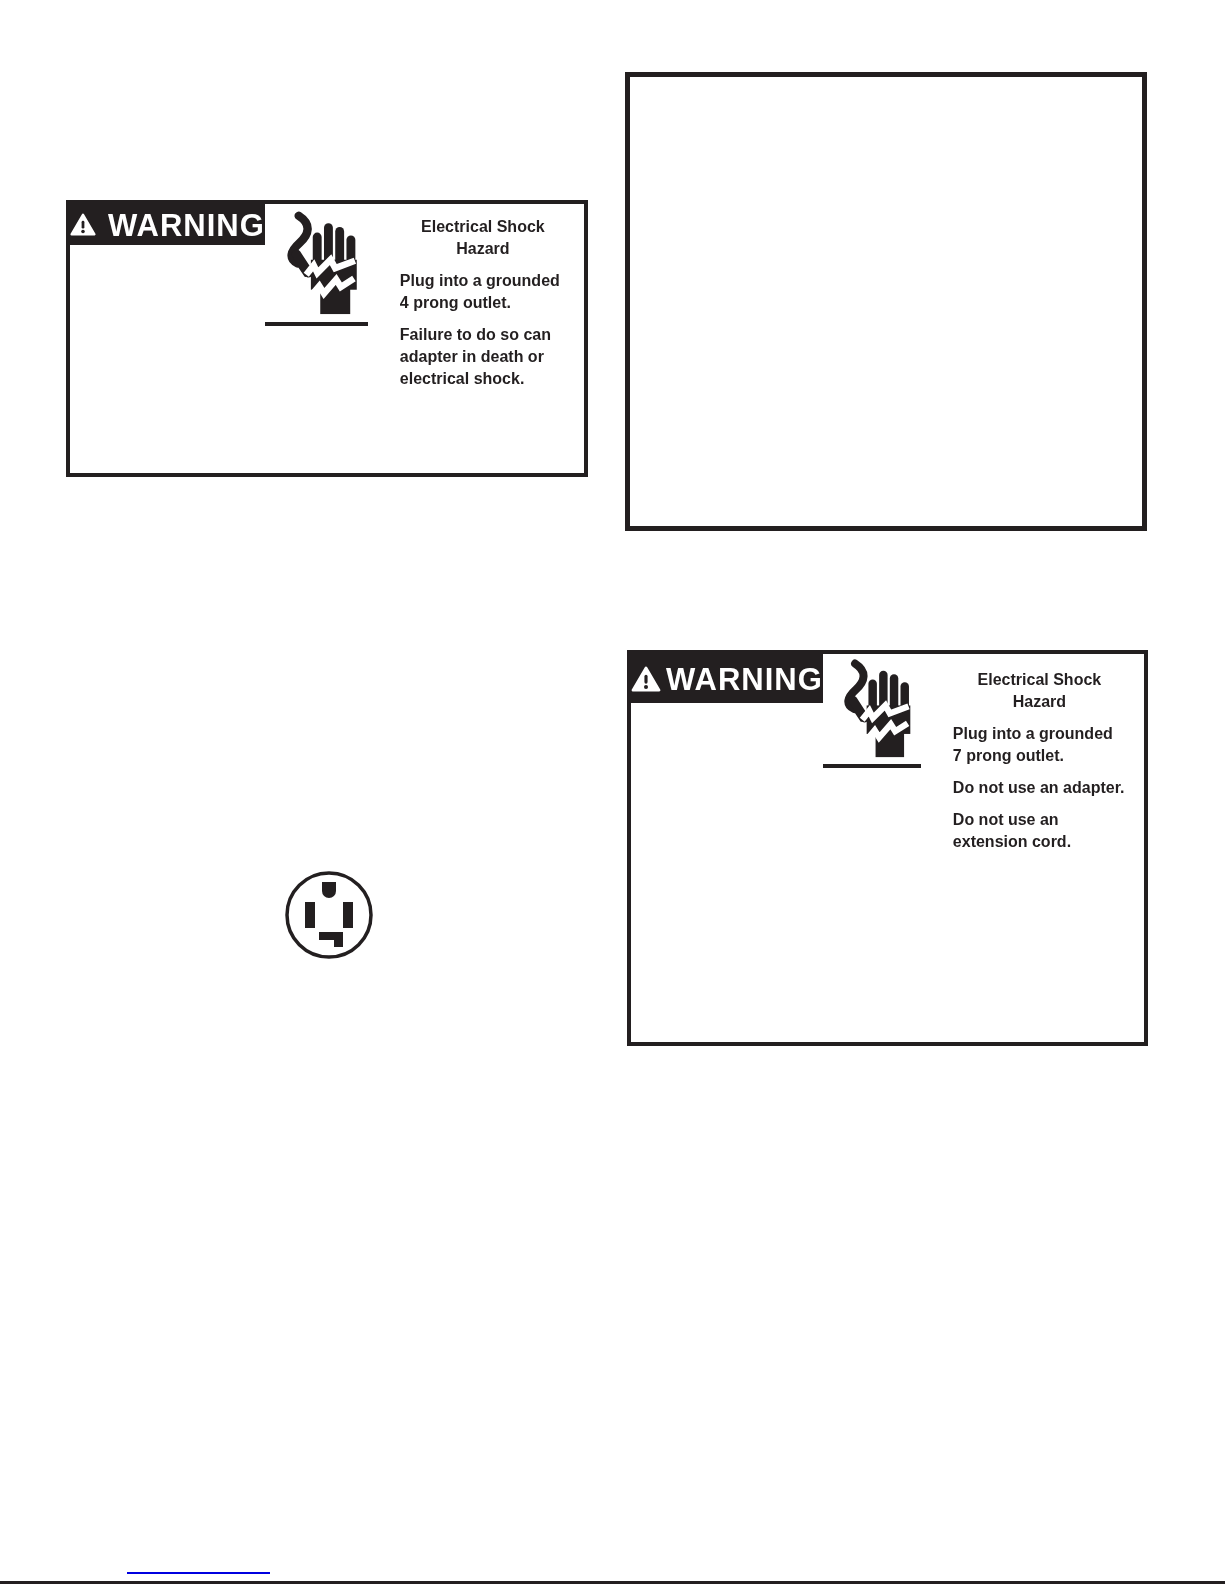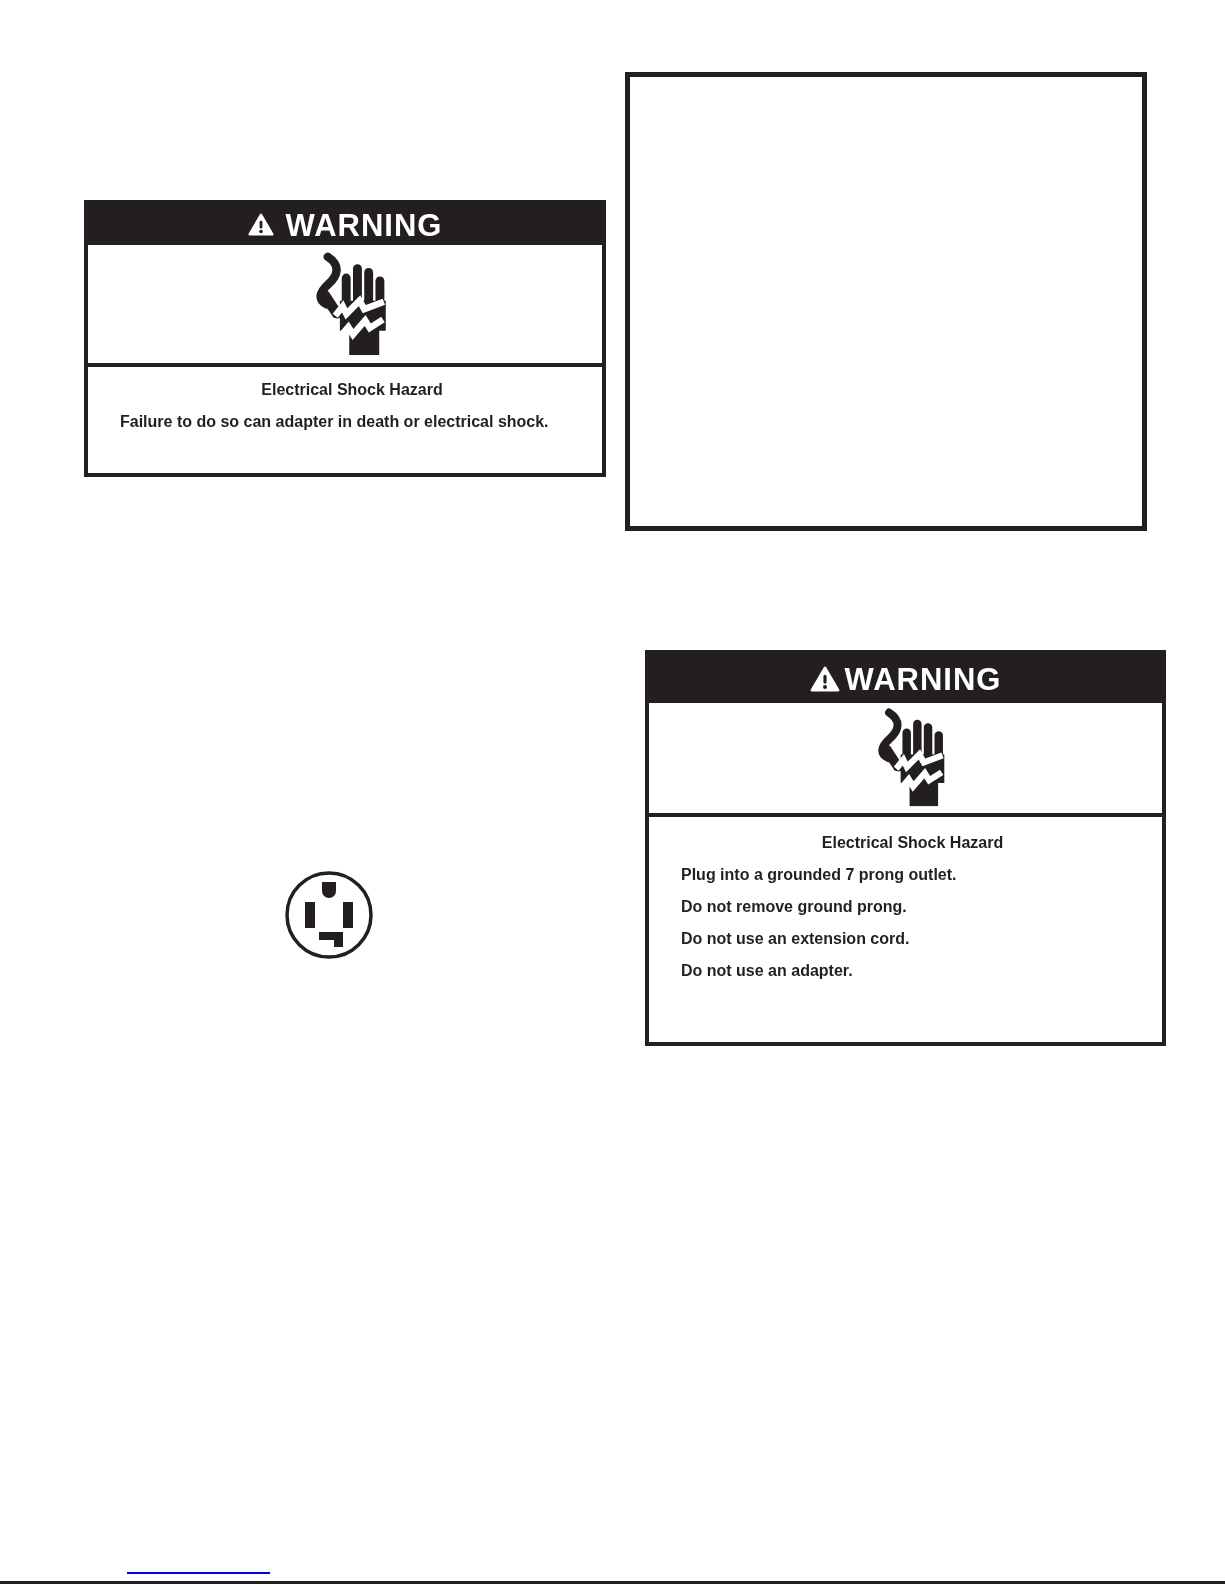--- a/index.html
+++ b/index.html
@@ -9,21 +9,21 @@
     background:var(--paper,#ffffff);
     font-family:"Liberation Sans",sans-serif;
     color:var(--ink,#231f20);
     overflow:hidden;
   }
   .warnbox{
     position:absolute;
     box-sizing:border-box;
     border:4px solid var(--ink,#231f20);
     background:#fff;
-    display:flex;flex-direction:column;margin-left:18px;
+    display:flex;flex-direction:row;
   }
   .box1{left:66px;top:200px;width:522px;height:277px;}
   .box3{left:627px;top:650px;width:521px;height:396px;}
   .warnhead{
     background:var(--ink,#231f20);
     color:#fff;
     display:flex;align-items:center;justify-content:center;
     flex:0 0 auto;
   }
   .box1 .warnhead{height:41px;gap:12px;}
@@ -102,20 +102,21 @@
           <rect x="49" y="52" width="49" height="32"></rect>
           <rect x="59" y="82" width="32" height="28"></rect>
           <rect x="35" y="39" width="10" height="34" rx="5" transform="rotate(-33 40 56)"></rect>
         </g>
         <polyline points="44,68 52,58 56,66 70,52 75,61 96,53" fill="none" stroke="#ffffff" stroke-width="7"></polyline>
         <polyline points="47,93 58,80 63,88 76,73 81,81 95,72" fill="none" stroke="#ffffff" stroke-width="7"></polyline>
       </svg>
     </div>
     <div class="warnbody">
       <p class="hazard-title">Electrical Shock Hazard</p>
+      <p>Plug into a grounded 4 prong outlet.</p>
       <p>Failure to do so can adapter in death or electrical shock.</p>
     </div>
   </section>
 
   <section class="emptybox"></section>
 
   <div class="outlet">
     <svg width="92" height="92" viewBox="0 0 92 92">
       <circle cx="46" cy="46" r="42" fill="#ffffff" class="ink-stroke" stroke-width="3.5"></circle>
       <g class="ink-fill">
@@ -149,23 +150,22 @@
           <rect x="59" y="82" width="32" height="28"></rect>
           <rect x="35" y="39" width="10" height="34" rx="5" transform="rotate(-33 40 56)"></rect>
         </g>
         <polyline points="44,68 52,58 56,66 70,52 75,61 96,53" fill="none" stroke="#ffffff" stroke-width="7"></polyline>
         <polyline points="47,93 58,80 63,88 76,73 81,81 95,72" fill="none" stroke="#ffffff" stroke-width="7"></polyline>
       </svg>
     </div>
     <div class="warnbody">
       <p class="hazard-title">Electrical Shock Hazard</p>
       <p>Plug into a grounded 7 prong outlet.</p>
-      <p>Do not remove ground prong.</p>
+      <p>Do not use an adapter.</p>
       <p>Do not use an extension cord.</p>
-      <p>Do not use an adapter.</p>
     </div>
   </section>
 
   <div class="link-underline"></div>
 
   <div class="page-bottom-rule"></div>
 
 </div>
 
 </body></html>

